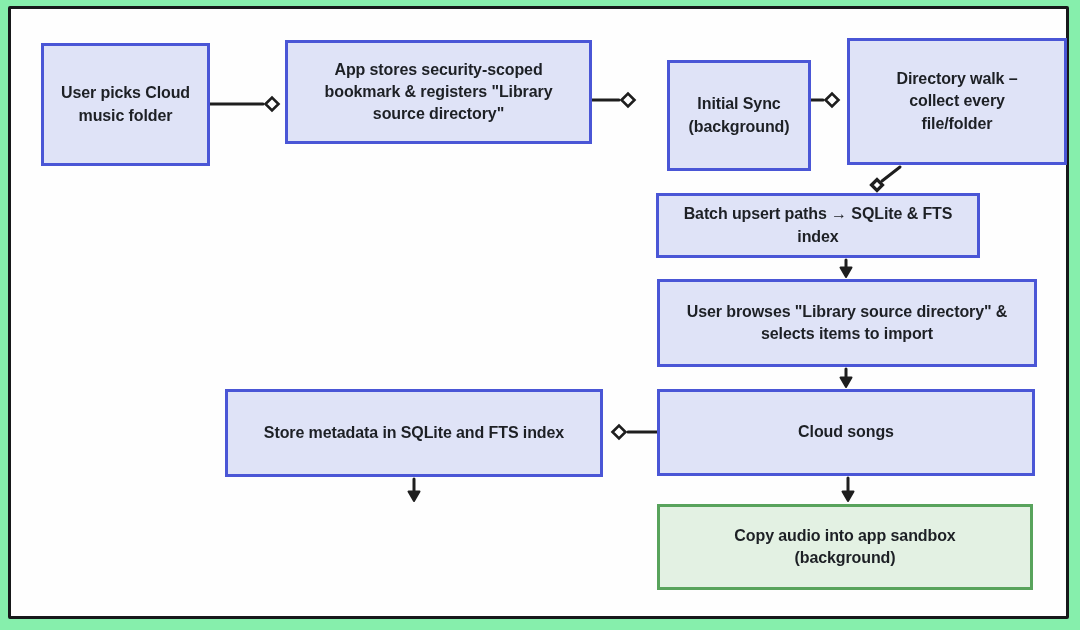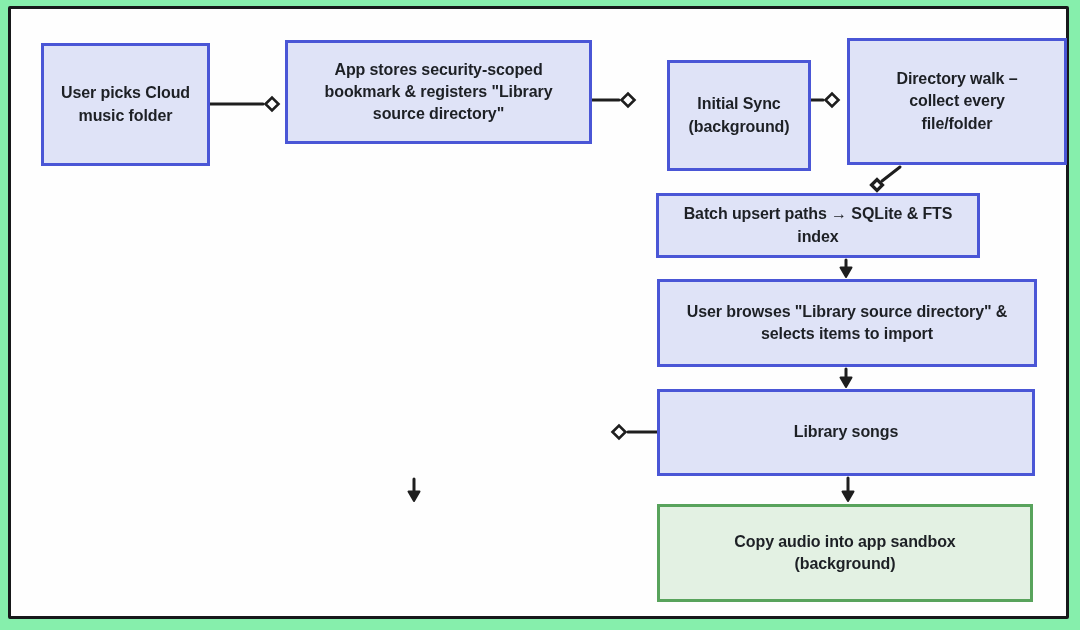--- a/index.html
+++ b/index.html
@@ -62,21 +62,21 @@
   
   #n0 { left: 41px;  top: 43px;  width: 169px; height: 123px; }
   #n1 { left: 285px; top: 40px;  width: 307px; height: 104px; }
   #n2 { left: 643px; top: 60px;  width: 144px; height: 111px; margin-left: 24px; }
   #n3 { left: 847px; top: 38px;  width: 220px; height: 127px; }
   #n4 { left: 656px; top: 193px; width: 324px; height: 65px;  }
   #n5 { left: 657px; top: 279px; width: 380px; height: 88px;  }
   #n6 { left: 657px; top: 389px; width: 378px; height: 87px;  }
   #n7 { left: 225px; top: 389px; width: 378px; height: 88px;  }
   #n8 { left: 223px; top: 505px; width: 379px; height: 88px;  }
-  #n9 { left: 657px; top: 504px; width: 376px; height: 98px;  }
+  #n9 { left: 657px; top: 504px; width: 376px; height: 86px;  }
 </style>
 </head>
 <body>
 
 <div class="page">
   <div class="frame"></div>
 
   <svg class="edges" viewBox="0 0 1080 630" stroke="#1e1e1e" stroke-width="3" stroke-linecap="round" fill="none">
 
     <line x1="210" y1="104" x2="263" y2="104"></line>
@@ -126,19 +126,22 @@
 file/folder</span>
     </div>
   <div class="node blue" id="n4">
       <span>Batch upsert paths → SQLite &amp; FTS index</span>
     </div>
   <div class="node blue" id="n5">
       <span>User browses "Library source directory" &amp;
 selects items to import</span>
     </div>
   <div class="node blue" id="n6">
-      <span>Library songs</span>
+      <span>Cloud songs</span>
+    </div>
+  <div class="node blue" id="n7">
+      <span>Store metadata in SQLite and FTS index</span>
     </div>
   <div class="node green" id="n9">
       <span>Copy audio into app sandbox
 (background)</span>
     </div>
 </div>
 
 </body></html>

